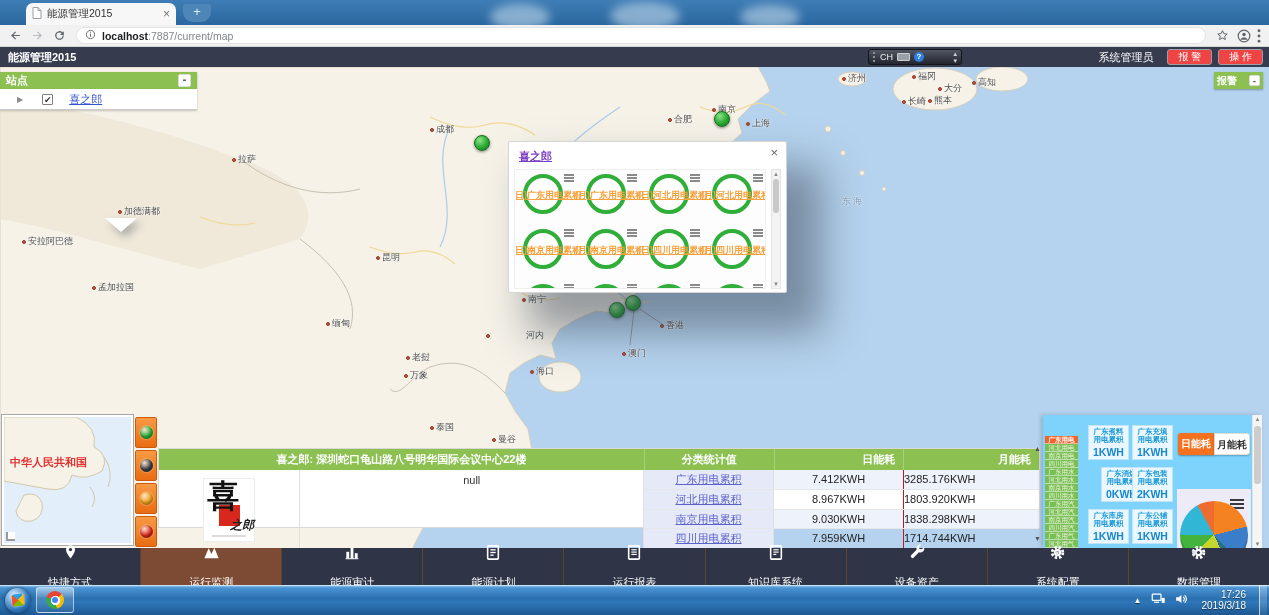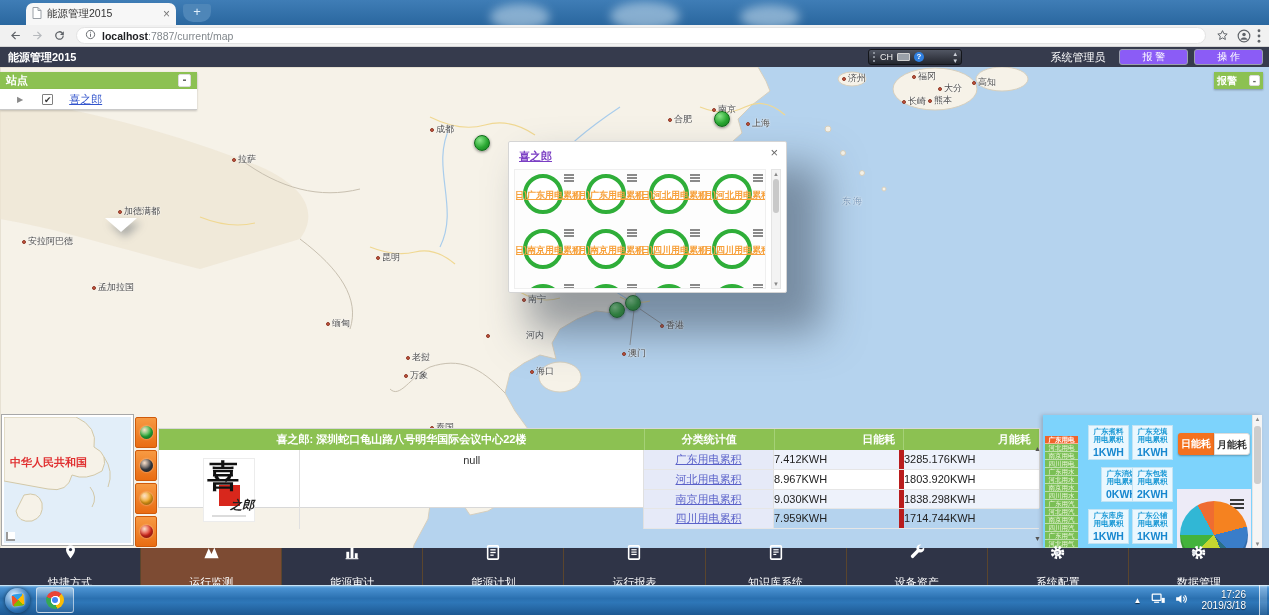--- a/index.html
+++ b/index.html
@@ -24,22 +24,22 @@
     margin:0 10px;display:flex;align-items:center;padding:0 8px;font-size:10.5px;gap:6px}
   #omnibox .host{color:#202124;font-weight:bold}
   #omnibox .rest{color:#80868b}
 
   
   #appheader{position:absolute;left:0;top:47px;width:1269px;height:20px;background:#363b4d;
     display:flex;align-items:center;color:#fff;font-size:11px}
   #appheader .app-title{margin-left:8px;font-weight:bold}
   #hdr-right{margin-left:auto;display:flex;align-items:center;margin-right:6px}
   #hdr-right .user{font-size:11px;margin-right:8px}
-  .hdr-btn{border:1px solid #9aa0ad;background:#8b5cf6;color:#fff;font-size:10px;
-    padding:1px 22px;border-radius:3px;margin-left:6px;line-height:12px}
+  .hdr-btn{border:1px solid #9aa0ad;background:#ef4444;color:#fff;font-size:10px;
+    padding:1px 10px;border-radius:3px;margin-left:6px;line-height:12px}
   #ime{position:absolute;left:868px;top:49px;width:94px;height:16px;border-radius:3px;
     background:linear-gradient(#515663,#23262e);display:flex;align-items:center;gap:4px;
     padding:0 4px;color:#eee;font-size:9px;border:1px solid #14161b}
   #ime .grip{width:3px;height:10px;border-left:2px dotted #8a8f99}
   #ime .kbd{width:13px;height:8px;border:1px solid #cfcfcf;border-radius:1px;background:#9aa0a8}
   #ime .help{width:10px;height:10px;border-radius:50%;background:#2f7fe0;color:#fff;
     font-size:8px;line-height:10px;text-align:center;font-weight:bold}
   #ime .opts{margin-left:auto;color:#cfd3da;font-size:7px;line-height:7px}
 
   
@@ -98,21 +98,21 @@
   #minimap-label{position:absolute;left:6px;top:38px;color:#e03030;font-size:11px;font-weight:bold;z-index:2}
   #mm-resize{position:absolute;left:2px;bottom:2px;width:9px;height:9px;border-left:2px solid #9a9a9a;
     border-bottom:2px solid #9a9a9a;background:#fff;z-index:2}
   #status-col{position:absolute;left:135px;top:350px;width:22px;z-index:4}
   .status-btn{width:22px;height:31px;margin-bottom:2px;border:1px solid #cf5a0a;border-radius:2px;
     background:linear-gradient(#f79a43,#e96c12);display:flex;align-items:center;justify-content:center}
   .status-dot{width:13px;height:13px;border-radius:50%;
     box-shadow:inset -1px -2px 3px rgba(0,0,0,.35),0 0 2px rgba(255,255,255,.7)}
 
   
-  #info-table{position:absolute;left:158px;top:361px;width:882px;height:80px;background:#fff;
+  #info-table{position:absolute;left:158px;top:381px;width:882px;height:80px;background:#fff;
     font-size:11px;z-index:4;border:1px solid #d8d8d8}
   #it-head{display:flex;height:21px;background:#8cc152;color:#fff;font-weight:bold;line-height:21px}
   .th-title{width:487px;text-align:center;border-right:1px solid #a5d177}
   .th-name{width:130px;text-align:center;border-right:1px solid #a5d177}
   .th-day{width:130px;text-align:right;padding-right:8px;border-right:1px solid #a5d177}
   .th-month{width:135px;text-align:right;padding-right:8px}
   #it-body{display:flex;height:79px}
   #logo-cell{width:142px;border-right:1px solid #e0e0e0;display:flex;align-items:center;justify-content:center}
   #logo{position:relative;width:52px;height:64px;background:#fff;border:1px solid #ececec}
   #logo .red-sq{position:absolute;left:15px;top:26px;width:21px;height:21px;background:#d8271c}
@@ -120,21 +120,21 @@
     font-family:"Liberation Serif","DejaVu Serif",serif}
   #logo .zl{position:absolute;left:26px;top:38px;font-size:12px;font-style:italic;font-weight:bold;color:#222}
   #logo .ln{position:absolute;left:8px;bottom:4px;right:8px;height:2px;background:#dcdcdc}
   #desc-cell{width:345px;border-right:1px solid #e0e0e0;position:relative}
   #desc-null{position:absolute;left:0;right:0;top:4px;text-align:center;color:#333}
   #it-rows{width:395px}
   .it-row{display:flex;height:19.75px;line-height:19.5px;border-bottom:1px solid #e6e6e6}
   .it-row.alt{background:#eef2fb}
   .cell-name{width:130px;text-align:center;background:#e6eaf8;border-right:1px solid #e0e0e0}
   .cell-name span{color:#5b62c9;text-decoration:underline}
-  .cell-day{width:130px;text-align:left;padding-right:0;border-right:5px solid #b91c1c;color:#222}
+  .cell-day{width:130px;text-align:center;padding-right:0;border-right:1px solid #b91c1c;color:#222}
   .cell-month{width:135px;padding-right:8px;color:#222}
 
   
   #right-panel{position:absolute;left:1043px;top:348px;width:219px;height:133px;background:#7dd3fc;
     z-index:4;overflow:hidden;box-shadow:-2px 0 4px rgba(0,0,0,.18)}
   #cat-list{position:absolute;left:2px;top:21px;width:33px}
   .cat-item{height:8px;line-height:8px;font-size:6.5px;text-align:center;color:#eef7dd;
     background:#7abf55;border-bottom:1px solid rgba(255,255,255,.5);overflow:hidden}
   .cat-item.sel{background:#f0642a;color:#fff;font-weight:bold}
   .card{position:absolute;width:41px;height:35px;background:#eaf7fe;border:1px solid #c2e4f4;

